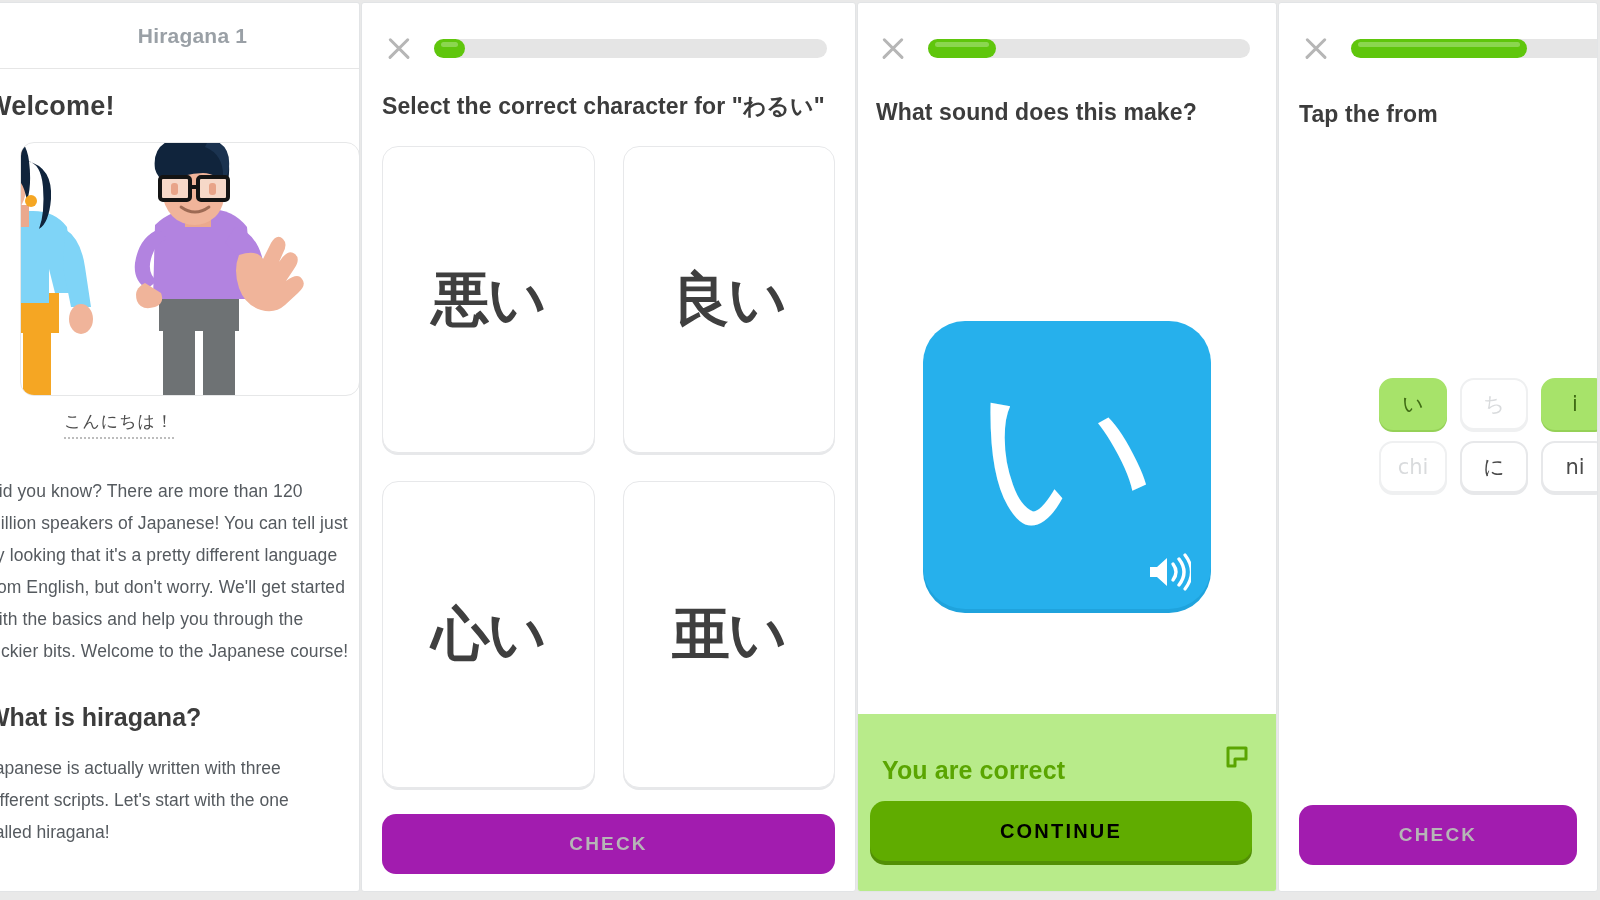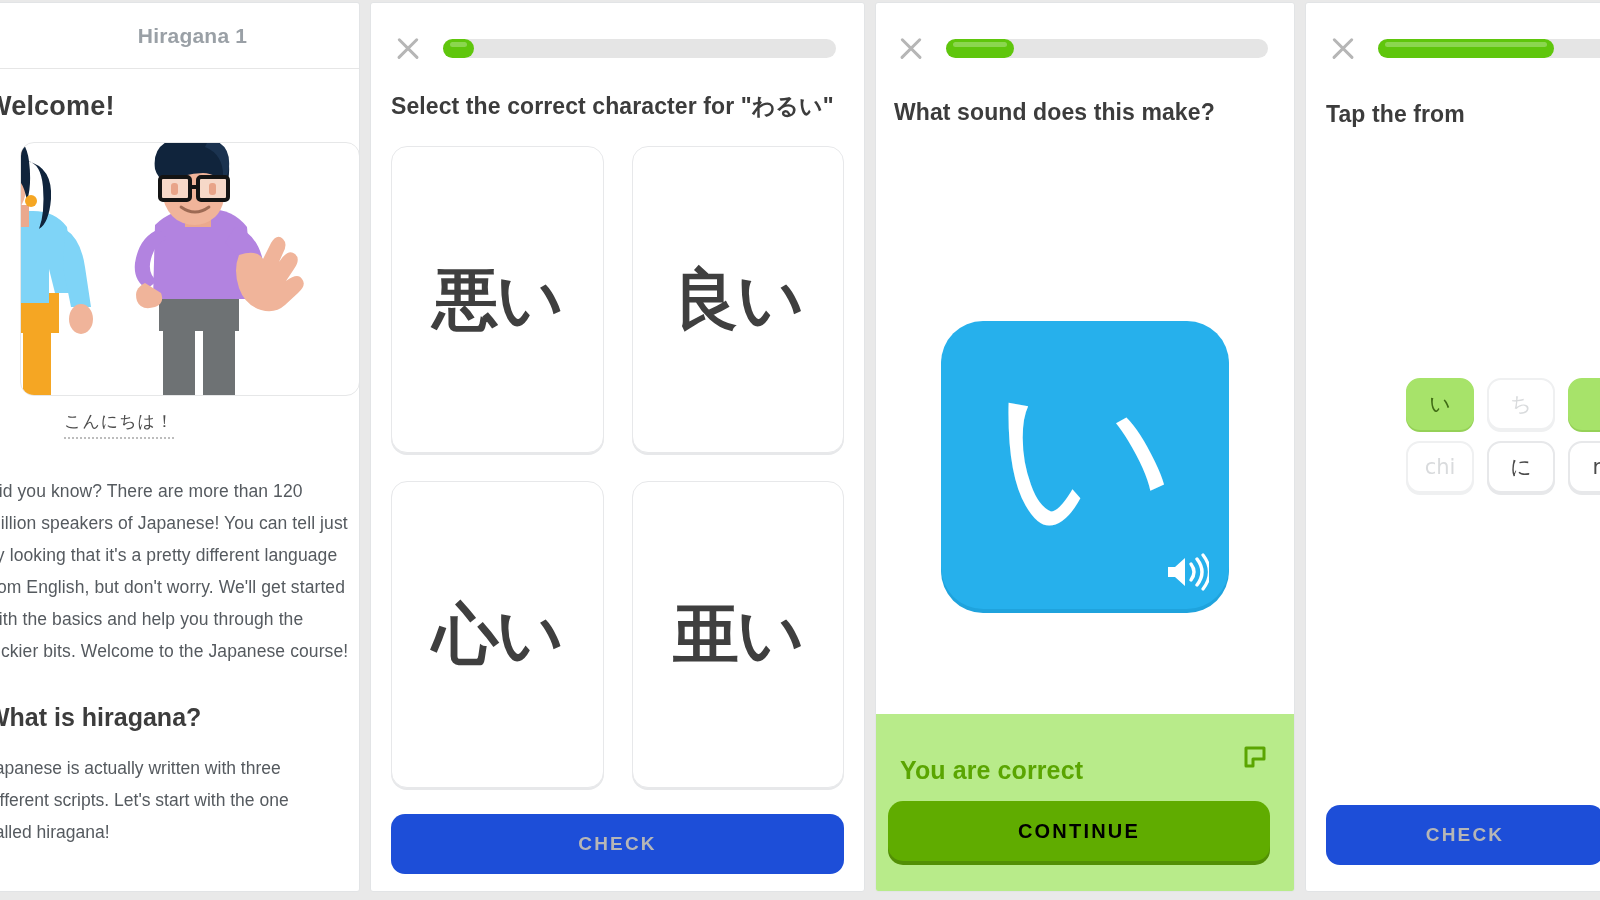--- a/index.html
+++ b/index.html
@@ -7,21 +7,21 @@
     width: 1600px; height: 900px;
     overflow: hidden;
     background: #e9e9e9;
     font-family: "Liberation Sans", sans-serif;
   }
   #root {
     position: relative;
     width: 1600px; height: 900px;
     display: flex;
     align-items: stretch;
-    gap: 10px;
+    gap: 1px;
   }
 
   
   .panel {
     position: relative;
     background: #ffffff;
     border: 1px solid #e2e4e6;
     border-radius: 3px;
     overflow: hidden;
     flex: 0 0 auto;
@@ -155,29 +155,29 @@
   .char-card {
     height: 307px;
     border: 1.5px solid #e7e8ea;
     border-radius: 16px;
     background: #fff;
     display: flex; align-items: center; justify-content: center;
     cursor: pointer;
     box-shadow: 0 2px 0 #e7e8ea;
   }
   .char-card-text {
-    font-size: 66px; font-weight: bold; color: #3f3f3f;
+    font-size: 58px; font-weight: bold; color: #3f3f3f;
     font-family: "DejaVu Sans", sans-serif;
     letter-spacing: -2px;
   }
   .check-btn {
     margin: 26px 20px 0 20px;
     height: 60px;
     border-radius: 14px;
-    background: #1d4ed8;
+    background: #a21caf;
     color: #b6b6b6;
     display: flex; align-items: center; justify-content: center;
     font-size: 19px; font-weight: bold; letter-spacing: 2.2px;
     cursor: default;
   }
 
   
   #panel-sound { width: 420px; position: relative; }
   #panel-sound .ex-top { padding-left: 18px; padding-right: 26px; }
   #panel-sound .ex-prompt { margin: 34px 0 18px 18px; }

